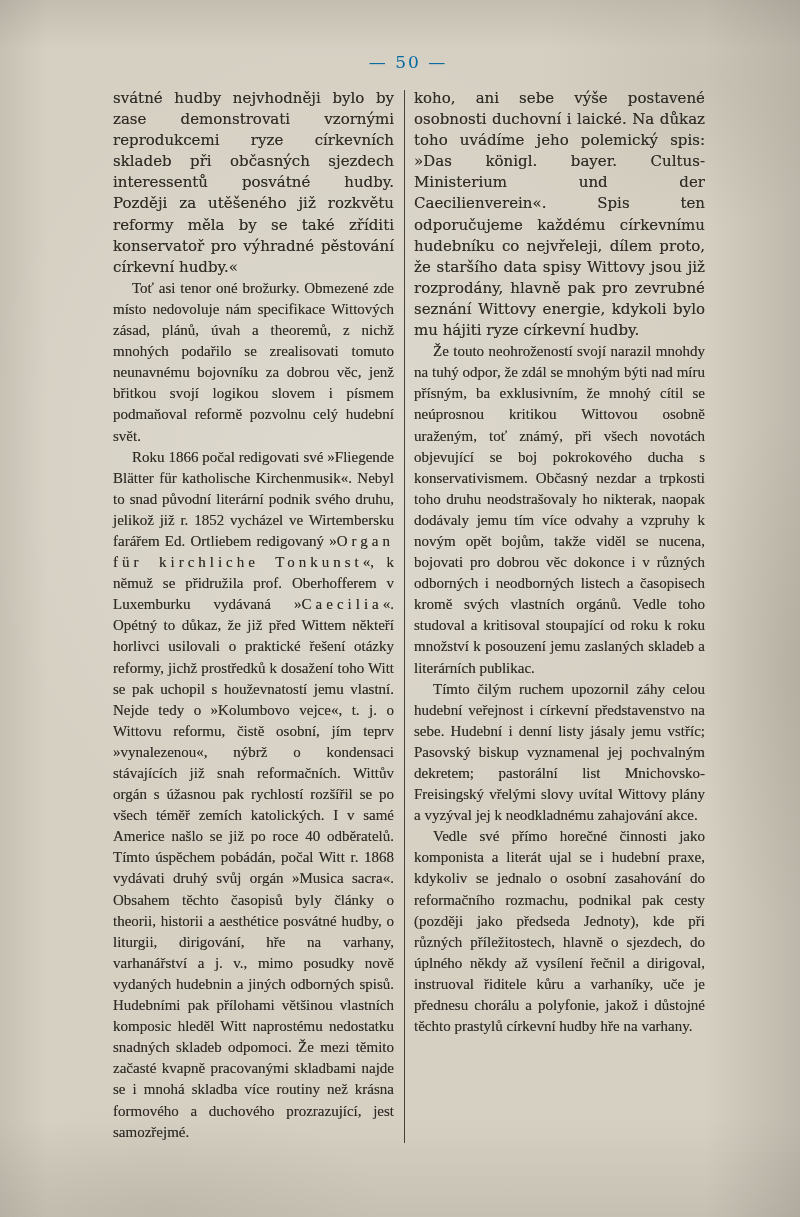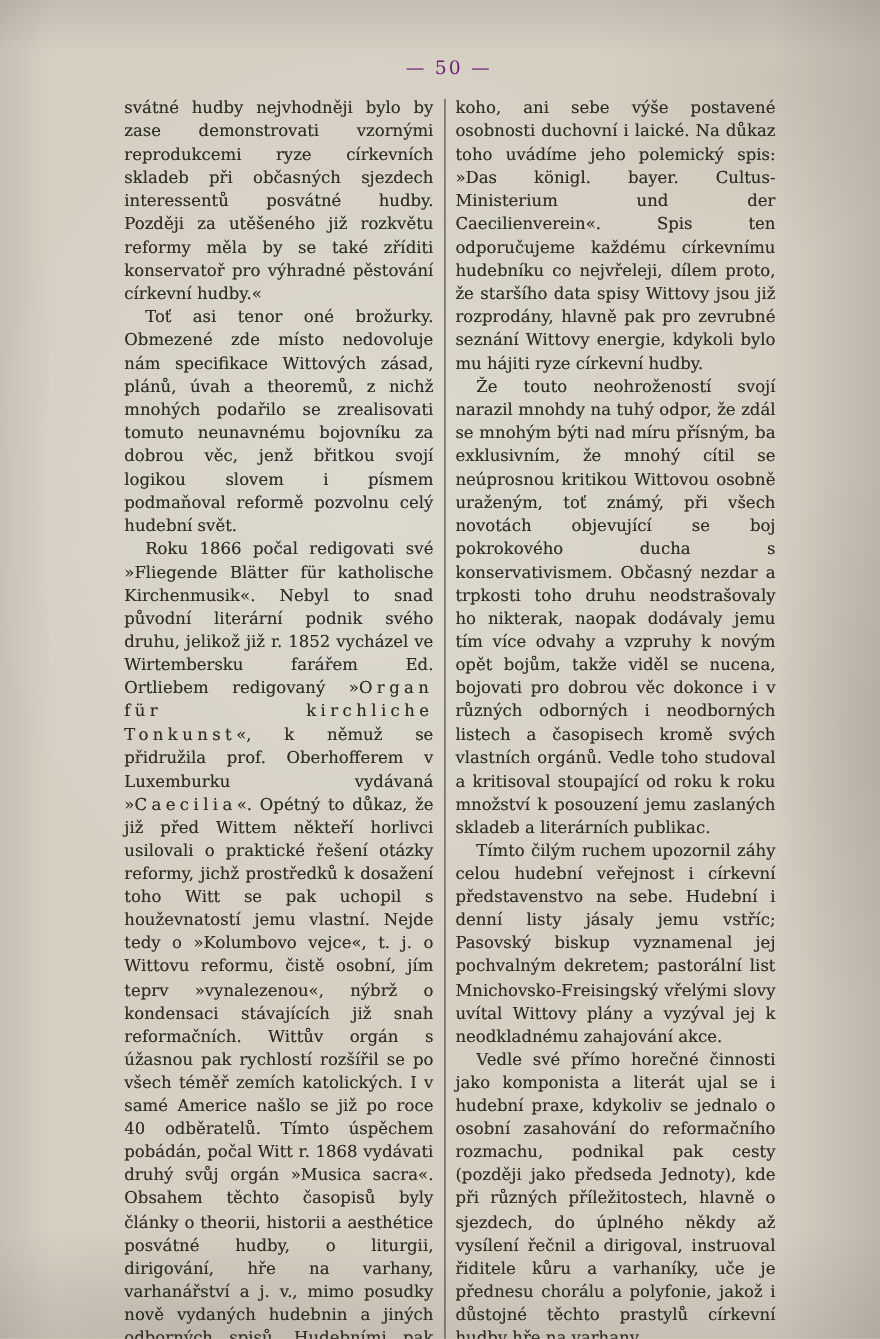--- a/index.html
+++ b/index.html
@@ -28,21 +28,21 @@
     pointer-events: none;
   }
   .page-number {
     position: absolute;
     top: 52px;
     left: 113px;
     width: 590px;
     text-align: center;
     font-size: 17px;
     letter-spacing: 2px;
-    color: #701a75;
+    color: #0369a1;
   }
   .text-block {
     position: absolute;
     top: 88px;
     left: 113px;
     width: 592px;
     display: flex;
     align-items: stretch;
   }
   .column {
@@ -57,21 +57,21 @@
   .column-rule {
     width: 1px;
     background: #46423a;
     margin: 2px 9px 0 10px;
     min-height: 1032px;
   }
   .para {
     margin: 0;
     padding: 0;
   }
-  .para.indent { text-indent: 19px; }
+  .para.indent { text-indent: 19px; font-family: Liberation Serif, serif; }
   .spread { letter-spacing: 4px; }
 </style>
 </head>
 <body>
 
 <div class="scan-mottle"></div>
 
 <div>
   <div class="page-number">— 50 —</div>
 

